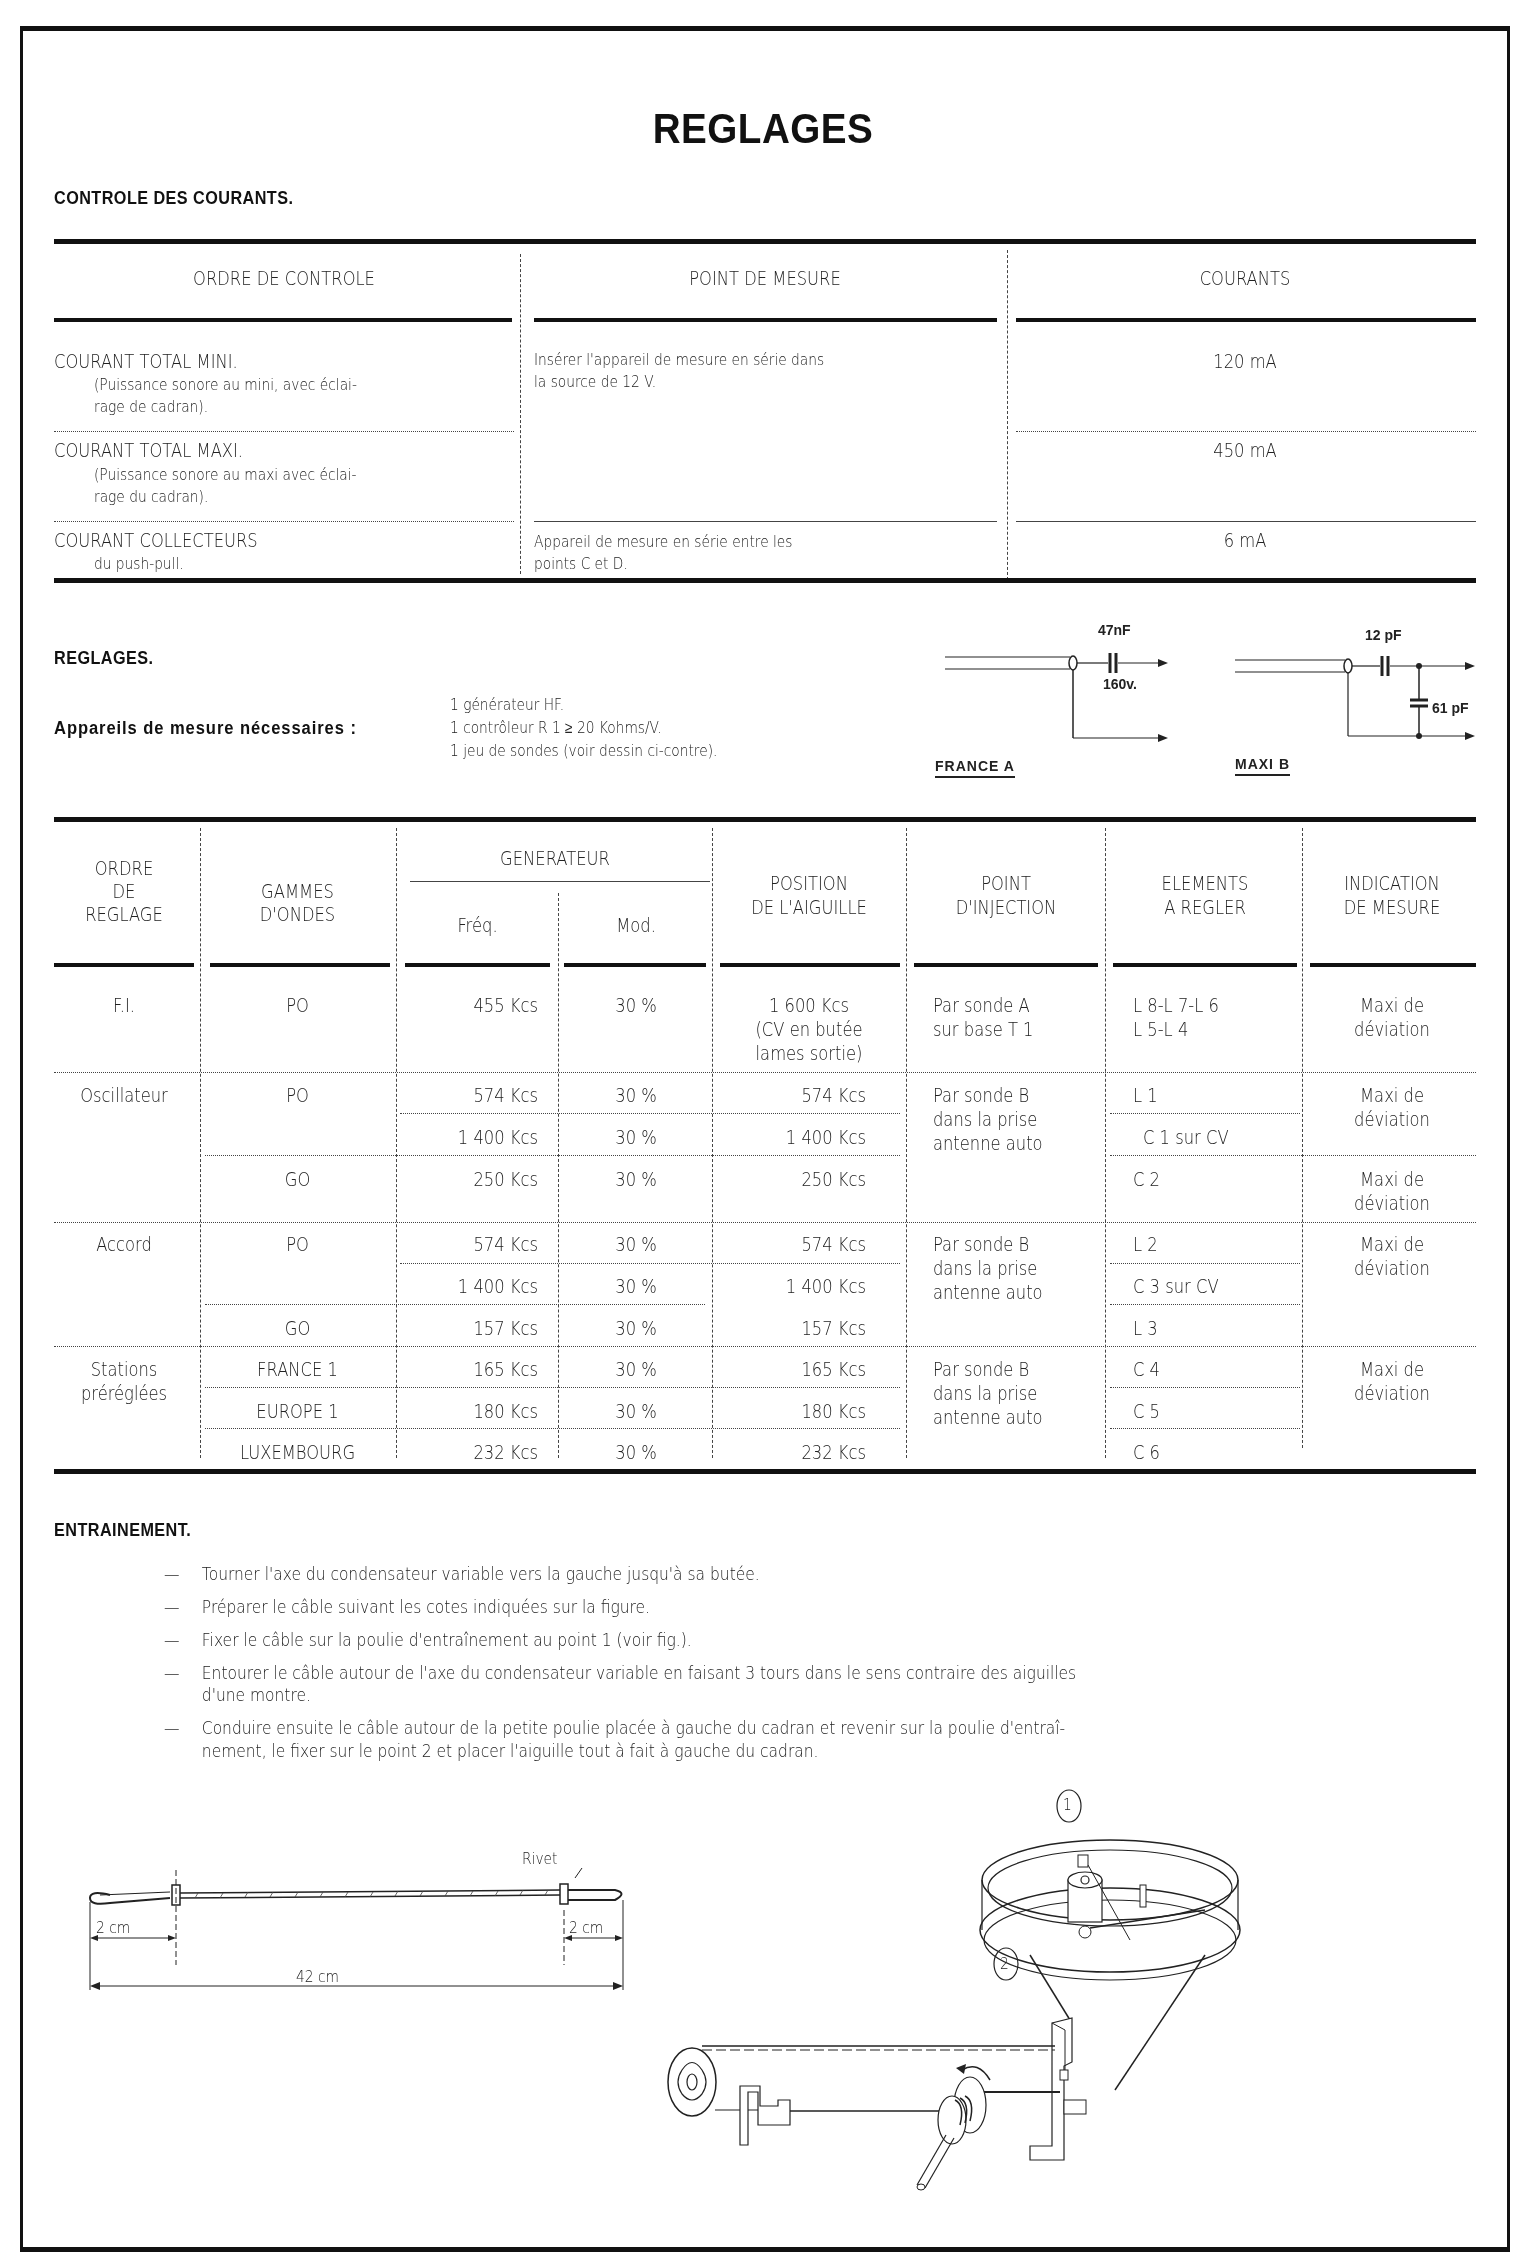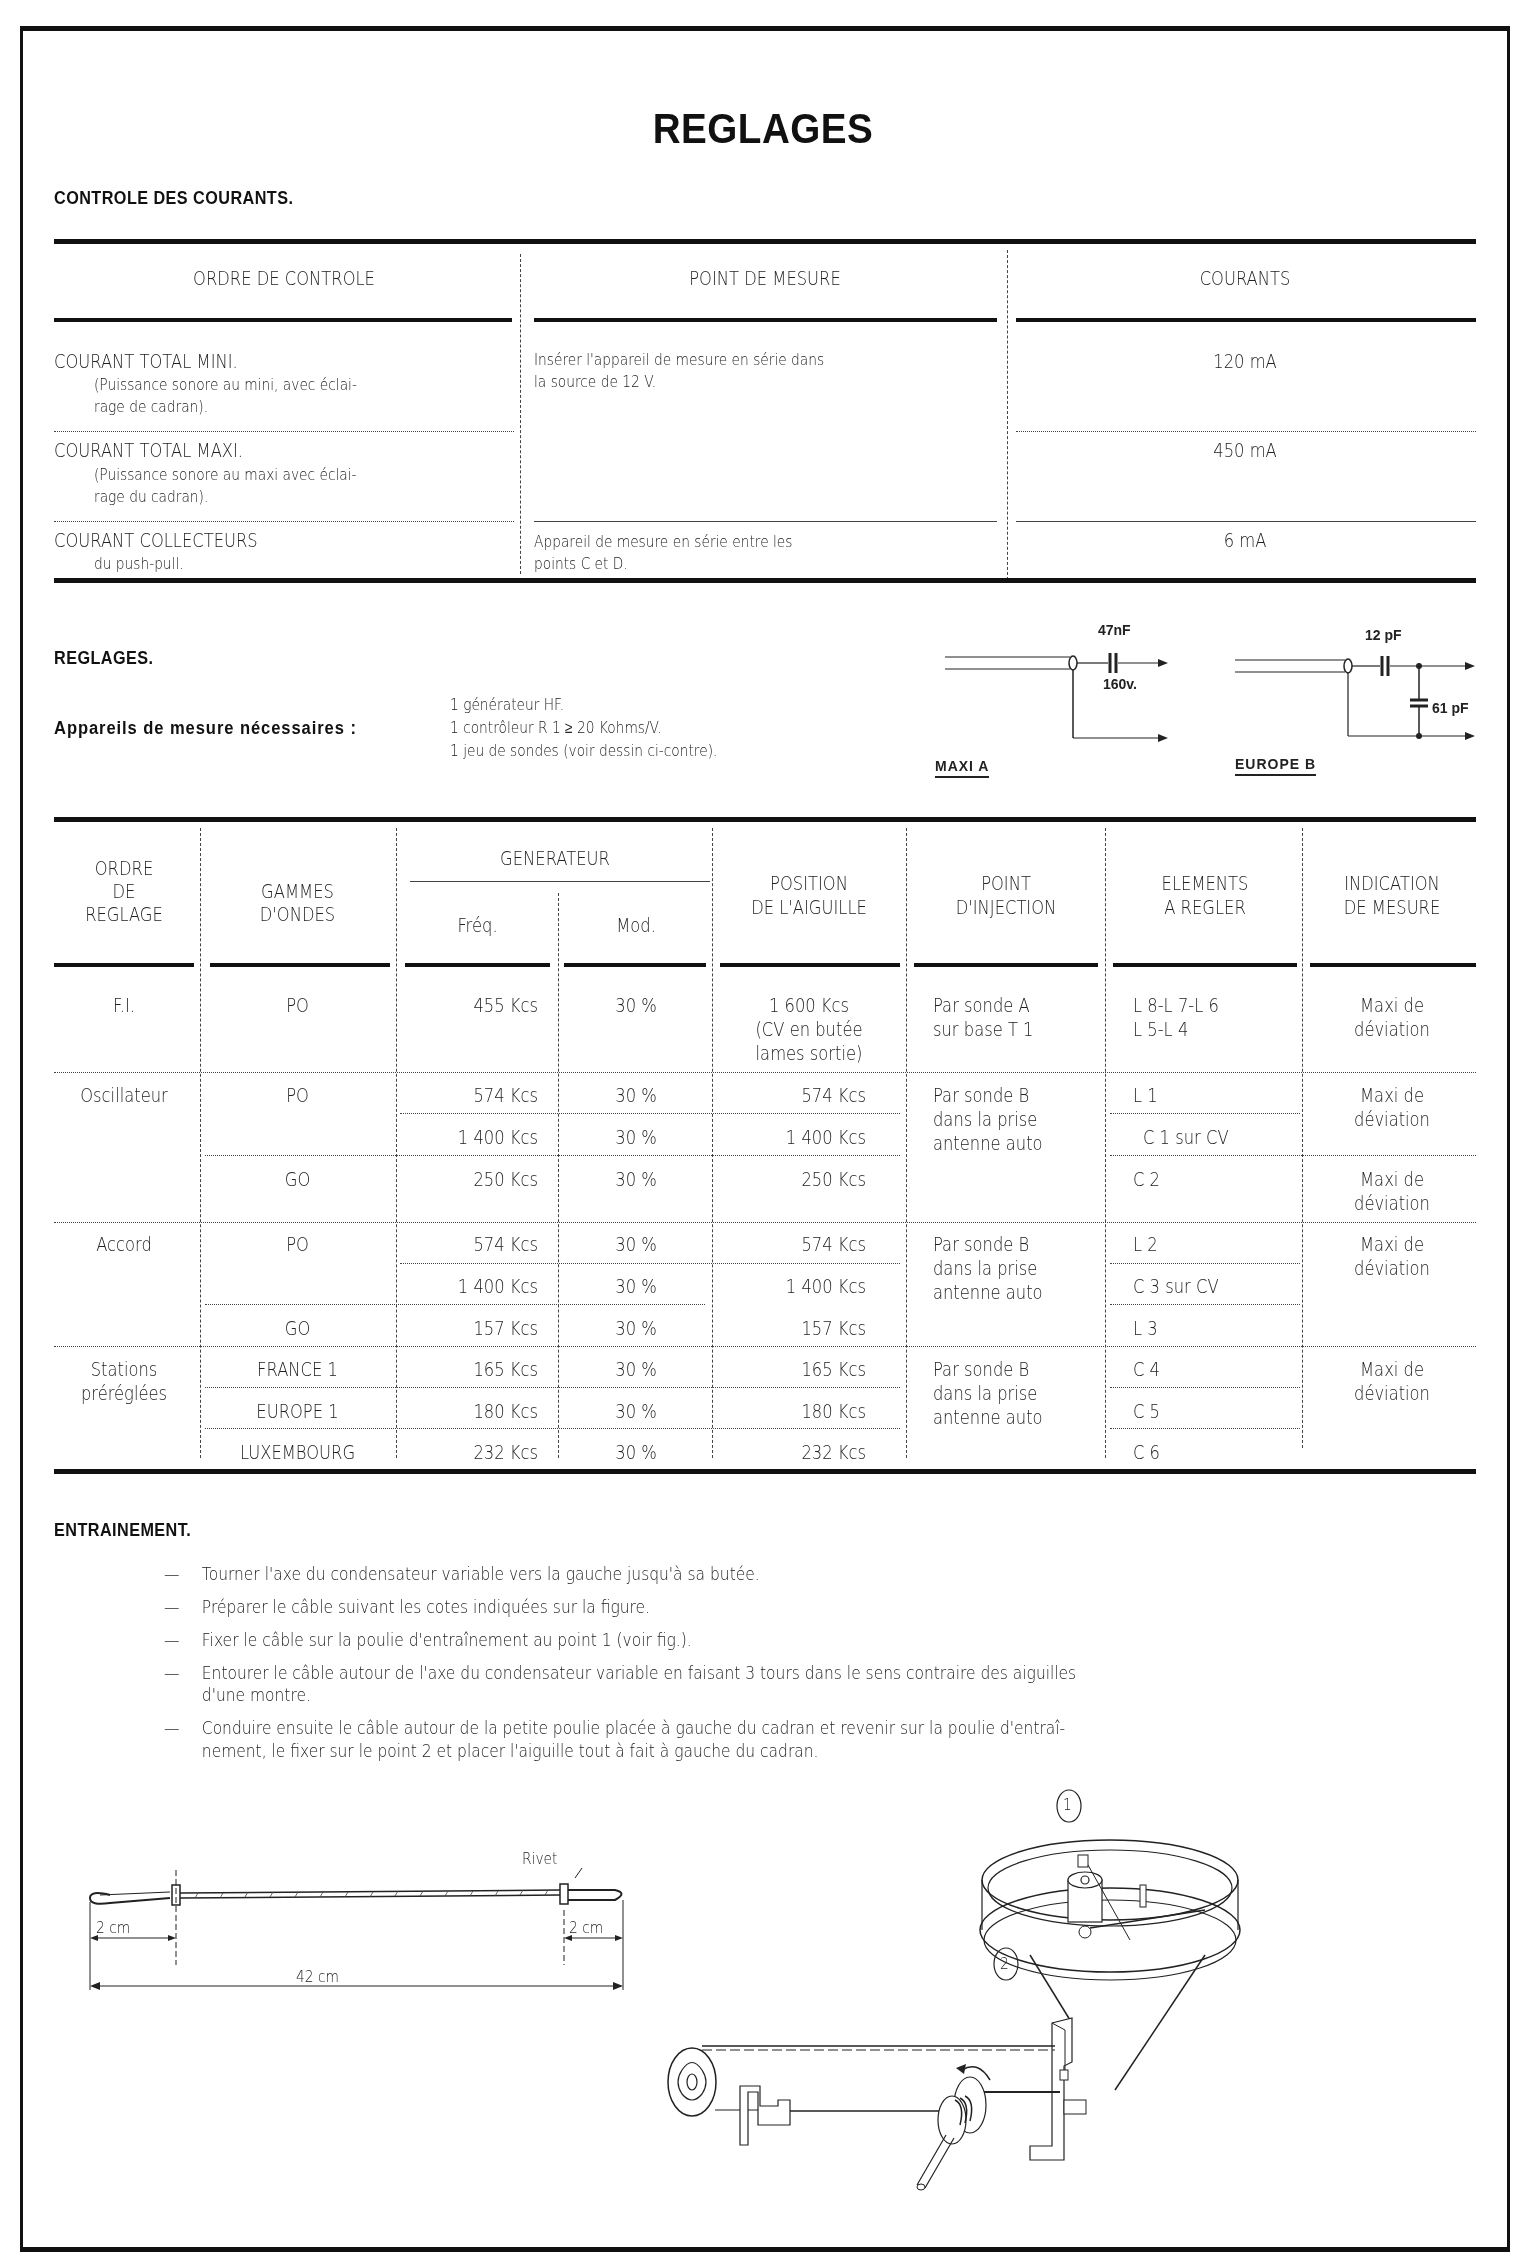--- a/index.html
+++ b/index.html
@@ -84,21 +84,21 @@
   <line x1="170" y1="33" x2="170" y2="53" stroke="#222" stroke-width="3"></line>
   <line x1="176" y1="33" x2="176" y2="53" stroke="#222" stroke-width="3"></line>
   <line x1="178" y1="43" x2="218" y2="43" stroke="#222" stroke-width="1.2"></line>
   <polygon points="218,39 228,43 218,47" fill="#222"></polygon>
   <line x1="133" y1="50" x2="133" y2="118" stroke="#222" stroke-width="1.5"></line>
   <line x1="133" y1="118" x2="218" y2="118" stroke="#222" stroke-width="1.2"></line>
   <polygon points="218,114 228,118 218,122" fill="#222"></polygon>
 </svg>
 <div class="lbl" style="left:1098px;top:622px;">47nF</div>
 <div class="lbl" style="left:1103px;top:676px;">160v.</div>
-<div class="lbl lbl-u" style="left:935px;top:758px;letter-spacing:1px;">MAXI A</div>
+<div class="lbl lbl-u" style="left:935px;top:758px;letter-spacing:1px;">FRANCE A</div>
 
 <svg style="left:1230px;top:620px;" width="260" height="170">
   <line x1="5" y1="40" x2="115" y2="40" stroke="#222" stroke-width="1.2"></line>
   <line x1="5" y1="52" x2="115" y2="52" stroke="#222" stroke-width="1.2"></line>
   <ellipse cx="118" cy="46" rx="4" ry="7" fill="none" stroke="#222" stroke-width="1.5"></ellipse>
   <line x1="122" y1="46" x2="150" y2="46" stroke="#222" stroke-width="1.2"></line>
   <line x1="152" y1="36" x2="152" y2="56" stroke="#222" stroke-width="3"></line>
   <line x1="158" y1="36" x2="158" y2="56" stroke="#222" stroke-width="3"></line>
   <line x1="160" y1="46" x2="235" y2="46" stroke="#222" stroke-width="1.2"></line>
   <circle cx="189" cy="46" r="3" fill="#222"></circle>
@@ -107,21 +107,21 @@
   <line x1="180" y1="80" x2="198" y2="80" stroke="#222" stroke-width="3"></line>
   <line x1="180" y1="86" x2="198" y2="86" stroke="#222" stroke-width="3"></line>
   <line x1="189" y1="86" x2="189" y2="116" stroke="#222" stroke-width="1.5"></line>
   <line x1="118" y1="53" x2="118" y2="116" stroke="#222" stroke-width="1.2"></line>
   <line x1="118" y1="116" x2="235" y2="116" stroke="#222" stroke-width="1.2"></line>
   <circle cx="189" cy="116" r="3" fill="#222"></circle>
   <polygon points="235,112 245,116 235,120" fill="#222"></polygon>
 </svg>
 <div class="lbl" style="left:1365px;top:627px;">12 pF</div>
 <div class="lbl" style="left:1432px;top:700px;">61 pF</div>
-<div class="lbl lbl-u" style="left:1235px;top:756px;letter-spacing:1px;">EUROPE B</div>
+<div class="lbl lbl-u" style="left:1235px;top:756px;letter-spacing:1px;">MAXI B</div>
 
 <div class="thick" style="left:54px;top:817px;width:1422px;height:5px;"></div>
 
 <div class="vdash" style="left:200px;top:828px;height:630px;"></div>
 <div class="vdash" style="left:396px;top:828px;height:630px;"></div>
 <div class="vdash" style="left:558px;top:893px;height:565px;"></div>
 <div class="vdash" style="left:712px;top:828px;height:630px;"></div>
 <div class="vdash" style="left:906px;top:828px;height:630px;"></div>
 <div class="vdash" style="left:1105px;top:828px;height:630px;"></div>
 <div class="vdash" style="left:1302px;top:828px;height:620px;"></div>

